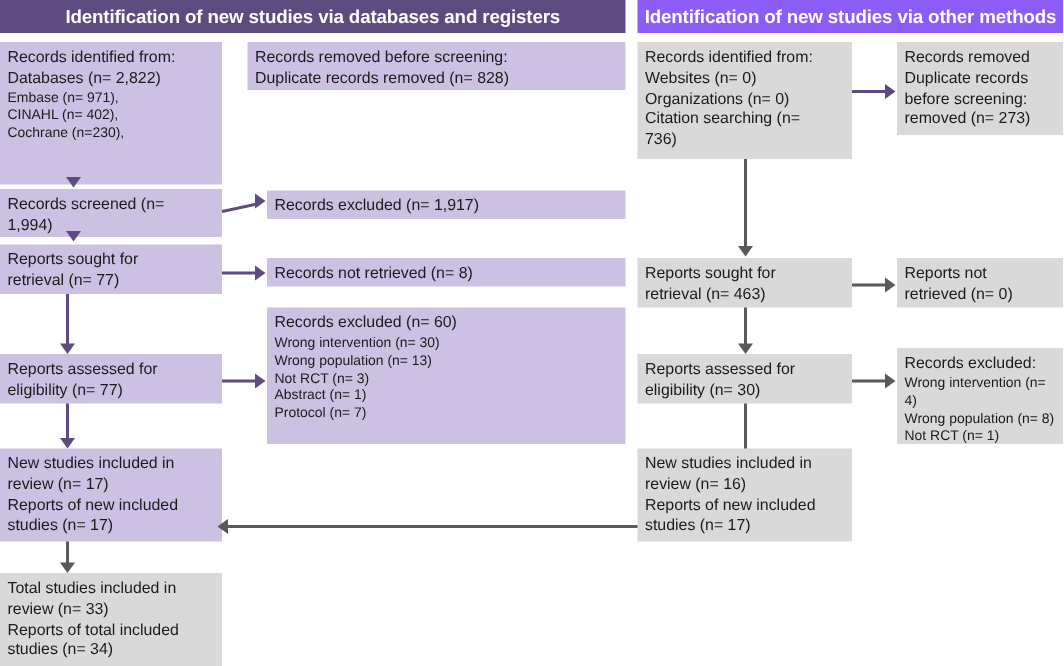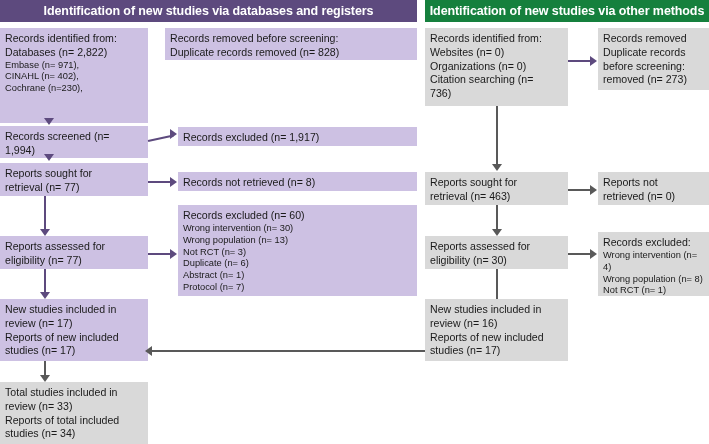--- a/index.html
+++ b/index.html
@@ -23,21 +23,21 @@
     color: #ffffff;
     font-weight: bold;
     font-size: 12.5px;
     line-height: 1;
     display: flex;
     align-items: center;
     justify-content: center;
     letter-spacing: -0.1px;
   }
   .hdr-purple { background: #5D4A7E; }
-  .hdr-gray   { background: #15803d; }
+  .hdr-gray   { background: #8b5cf6; }
 
   
   .box {
     position: absolute;
     box-sizing: border-box;
     padding: 4px 5px 3px 5px;
     font-size: 10.6px;
     line-height: 1.30;
     color: #1a1a1a;
     overflow: hidden;
@@ -144,21 +144,20 @@
   </div>
 
   <div class="ln purple-line hline" style="left:148px; top:253px; width:24px;"></div>
   <div class="arrow right p" style="left:170px; top:249px;"></div>
 
   <div class="box purple" style="left:178px; top:205px; width:239px; height:91px;">
     <div>Records excluded (n= 60)</div>
     <div class="sub">Wrong intervention (n= 30)</div>
     <div class="sub">Wrong population (n= 13)</div>
     <div class="sub">Not RCT (n= 3)</div>
-    <div class="sub">Duplicate (n= 6)</div>
     <div class="sub">Abstract (n= 1)</div>
     <div class="sub">Protocol (n= 7)</div>
   </div>
 
   <div class="ln purple-line vline" style="left:44px; top:269px; height:28px;"></div>
   <div class="arrow down p" style="left:40px; top:292px;"></div>
 
   <div class="box purple" style="left:0px; top:299px; width:148px; height:62px;">
     <div>New studies included in</div>
     <div>review (n= 17)</div>

